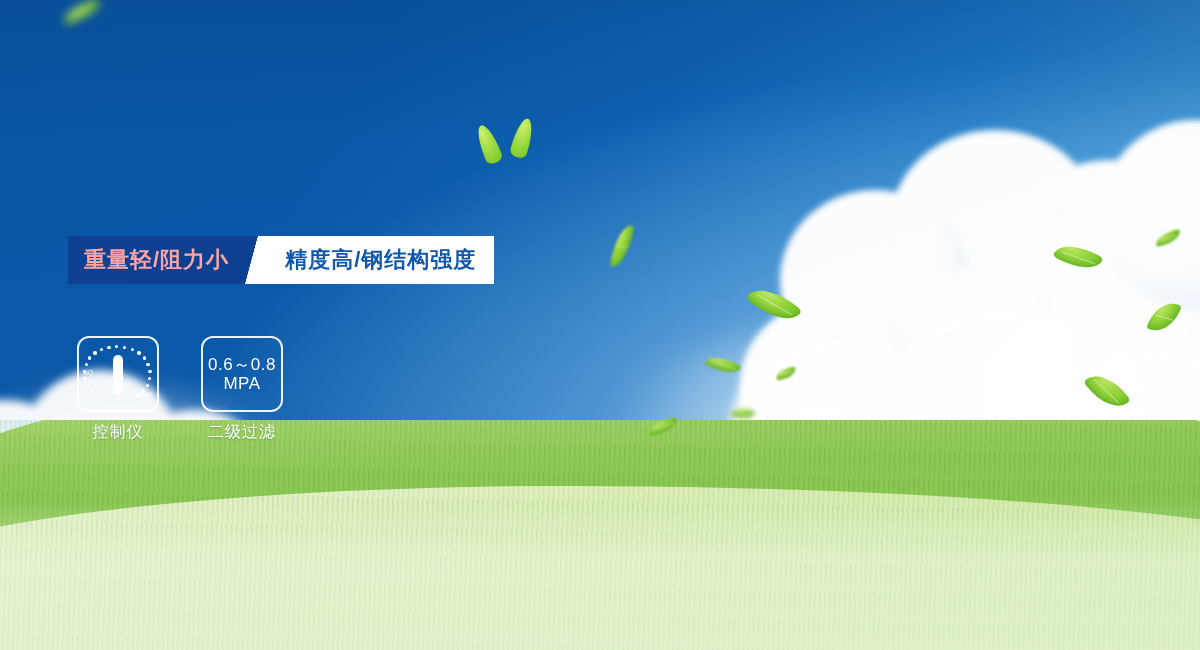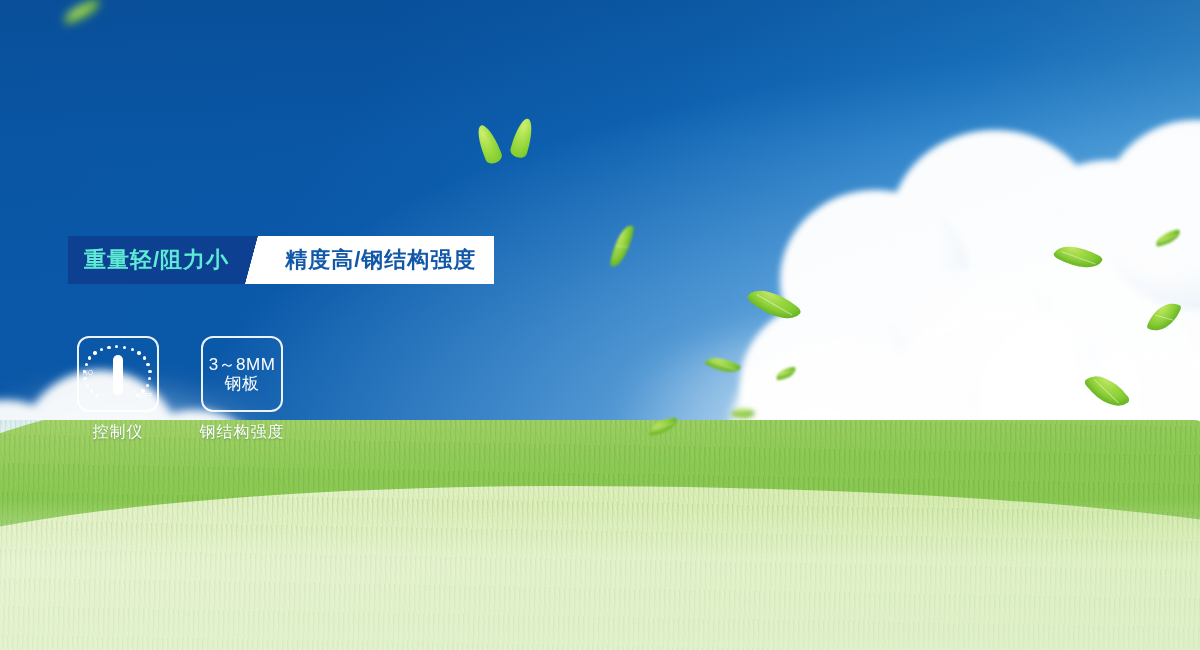--- a/index.html
+++ b/index.html
@@ -216,21 +216,21 @@
     top: 236px;
     height: 48px;
     display: flex;
     align-items: stretch;
   }
   .sub-dark {
     background: #0d4091;
     display: flex;
     align-items: center;
     padding: 0 14px 0 16px;
-    color: #5eead4;
+    color: #fca5a5;
     font-size: 22px;
     letter-spacing: 1px;
     font-weight: 700;
     white-space: nowrap;
   }
   .sub-slash {
     width: 36px;
     background: linear-gradient(105deg, #0d4091 0%, #0d4091 30%, #ffffff 31%, #ffffff 100%);
     transform: none;
   }
@@ -530,31 +530,31 @@
           <div class="dot" style="left:6px; top:46.4px;"></div>
           <div class="dot" style="left:11.8px; top:50.8px;"></div>
           <div class="needle"></div>
           <div class="lbl no">NO</div>
           <div class="lbl off">OFF</div>
         </div>
       </div>
       <div class="feature-label">控制仪</div>
     </div>
 
-
-
     <div class="feature">
       <div class="feature-box">
         <div class="feature-text">
-          <div>3～8MM</div>
-          <div>钢板</div>
+          <div>0.6～0.8</div>
+          <div>MPA</div>
         </div>
       </div>
-      <div class="feature-label">钢结构强度</div>
-    </div>
+      <div class="feature-label">二级过滤</div>
+    </div>
+
+
 
 
   </div>
 
   <div class="leaf soft" style="left:648px; top:420px; width:30px; height:13px; transform:rotate(-12deg); z-index:5;">
       <i class="vein"></i>
     </div>
 
 </div>
 

